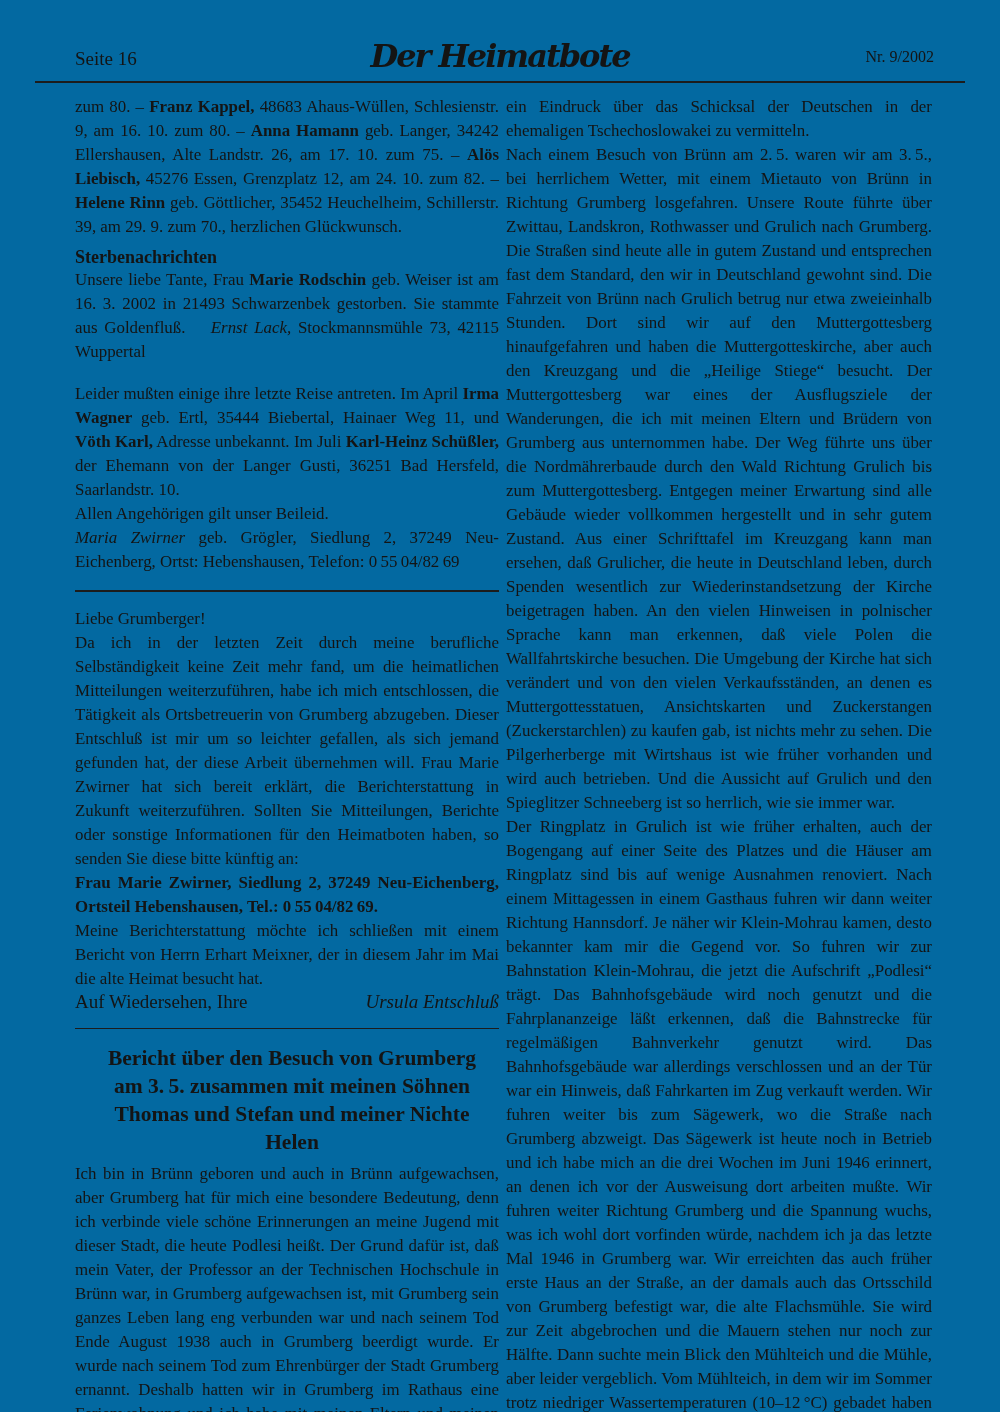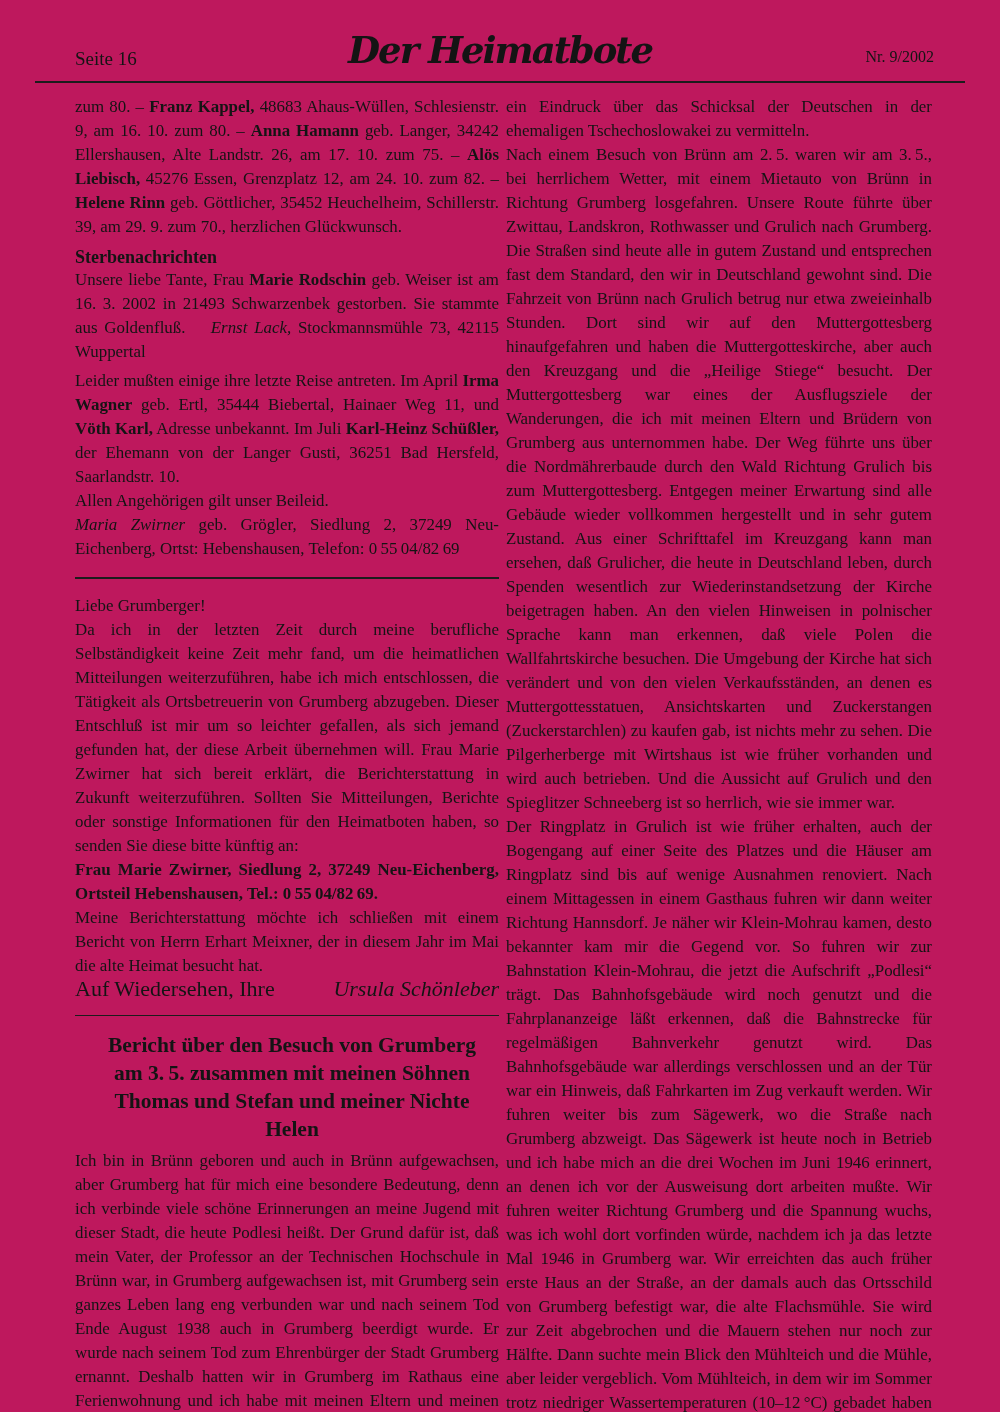--- a/index.html
+++ b/index.html
@@ -1,62 +1,62 @@
 <!DOCTYPE html>
 <html lang="de"><head>
 <meta charset="utf-8">
 <style>
   html,body { margin:0; padding:0; }
   body { background:#e8e8e8; }
   .page {
     position:relative;
     width:1000px; height:1412px;
     margin:0 auto;
-    background:#be185d;
+    background:#0369a1;
     color:#141414;
     font-family:"Liberation Serif", serif;
     overflow:hidden;
   }
   
   .pagenum { position:absolute; left:75px; top:48px; font-size:19px; }
   .issue   { position:absolute; right:66px; top:48px; font-size:16px; }
   .masthead {
-    position:absolute; left:0; right:0; top:28px; margin:0;
+    position:absolute; left:0; right:0; top:37px; margin:0;
     text-align:center;
     font-family:"DejaVu Serif", serif;
-    font-size:37px; font-weight:900; font-style:italic;
+    font-size:32px; font-weight:900; font-style:italic;
     letter-spacing:-2px;
   }
   .header-rule { position:absolute; left:35px; right:35px; top:81px; height:2px; background:#1c1c1c; }
 
   
   .col { position:absolute; top:95px; }
   .col-left  { left:75px;  width:424px; }
   .col-right { left:506px; width:426px; }
 
   .body-p {
     margin:0;
     font-size:16.9px; line-height:24px;
     text-align:justify;
     text-justify:inter-word;
   }
-  .sp { margin-top:5px; }
+  .sp { margin-top:18px; }
   .bold { font-weight:bold; }
   .italic { font-style:italic; }
   .b { font-weight:bold; }
   .i { font-style:italic;font-family:Liberation Serif, serif; }
 
   .sect-heading {
     margin:8px 0 0 0;
     font-size:18px; line-height:21px; font-weight:bold;
   }
   .col-rule { height:1.5px; background:#1c1c1c; margin:16px 0 15px 0; }
   .signoff {
     display:flex; justify-content:space-between;
-    font-size:22px; line-height:21px;
+    font-size:19px; line-height:21px;
   }
   .report-heading {
     margin:15px 6px 6px 16px;
     font-size:21.5px; line-height:28px;
     font-weight:bold; text-align:center;
   }
 </style>
 </head>
 <body>
 
@@ -77,21 +77,21 @@
     <p class="body-p"><span class="i">Maria Zwirner</span><span> geb. Grögler, Siedlung 2, 37249 Neu-Eichenberg, Ortst: Hebenshausen, Telefon: 0 55 04/82 69</span></p>
 
     <div class="col-rule"></div>
 
     <p class="body-p">Liebe Grumberger!</p>
     <p class="body-p">Da ich in der letzten Zeit durch meine berufliche Selbständigkeit keine Zeit mehr fand, um die heimatlichen Mitteilungen weiterzuführen, habe ich mich entschlossen, die Tätigkeit als Ortsbetreuerin von Grumberg abzugeben. Dieser Entschluß ist mir um so leichter gefallen, als sich jemand gefunden hat, der diese Arbeit übernehmen will. Frau Marie Zwirner hat sich bereit erklärt, die Berichterstattung in Zukunft weiterzuführen. Sollten Sie Mitteilungen, Berichte oder sonstige Informationen für den Heimatboten haben, so senden Sie diese bitte künftig an:</p>
     <p class="body-p bold">Frau Marie Zwirner, Siedlung 2, 37249 Neu-Eichenberg, Ortsteil Hebenshausen, Tel.: 0 55 04/82 69.</p>
     <p class="body-p">Meine Berichterstattung möchte ich schließen mit einem Bericht von Herrn Erhart Meixner, der in diesem Jahr im Mai die alte Heimat besucht hat.</p>
     <div class="signoff">
       <span>Auf Wiedersehen, Ihre</span>
-      <span class="italic">Ursula Schönleber</span>
+      <span class="italic">Ursula Entschluß</span>
     </div>
 
     <div class="col-rule"></div>
 
     <h2 class="report-heading">Bericht über den Besuch von Grumberg am 3. 5. zusammen mit meinen Söhnen Thomas und Stefan und meiner Nichte Helen</h2>
     <p class="body-p">Ich bin in Brünn geboren und auch in Brünn aufgewachsen, aber Grumberg hat für mich eine besondere Bedeutung, denn ich verbinde viele schöne Erinnerungen an meine Jugend mit dieser Stadt, die heute Podlesi heißt. Der Grund dafür ist, daß mein Vater, der Professor an der Technischen Hochschule in Brünn war, in Grumberg aufgewachsen ist, mit Grumberg sein ganzes Leben lang eng verbunden war und nach seinem Tod Ende August 1938 auch in Grumberg beerdigt wurde. Er wurde nach seinem Tod zum Ehrenbürger der Stadt Grumberg ernannt. Deshalb hatten wir in Grumberg im Rathaus eine Ferienwohnung und ich habe mit meinen Eltern und meinen Brüdern die Sommer- und die Winterferien regelmäßig in Grumberg verbracht. Ich erinnere mich dabei besonders an die Jahre zwischen 1932, da war ich sechs Jahre alt, bis zur Ausweisung der Grumberger 1946. Aus der Gefangenschaft nach Grumberg zurückgekehrt, wohin meine Mutter aus Brünn geflüchtet war, haben wir zusammen mit allen Grumbergern 1946 von dort die Ausweisung erlebt. Seitdem habe ich immer gezögert, die alte Heimat Brünn und auch Grumberg noch einmal zu besuchen. Ich dachte, daß ich bei einem solchen Besuch die vielen schönen Erinnerungen an meine Jugend nicht wiederfinden kann, nachdem sich alles so stark und meist zu seinem Nachteil verändert haben mußte. Auf Drängen meiner Söhne habe ich mich dann doch dazu entschlossen, eine Reise in die alte Heimat zu unternehmen, um alte Erinnerungen wieder zu wecken, aber auch um meinen Söhnen</p>
   </section>
 
   <section class="col col-right">
     <p class="body-p">ein Eindruck über das Schicksal der Deutschen in der ehemaligen Tschechoslowakei zu vermitteln.</p>

